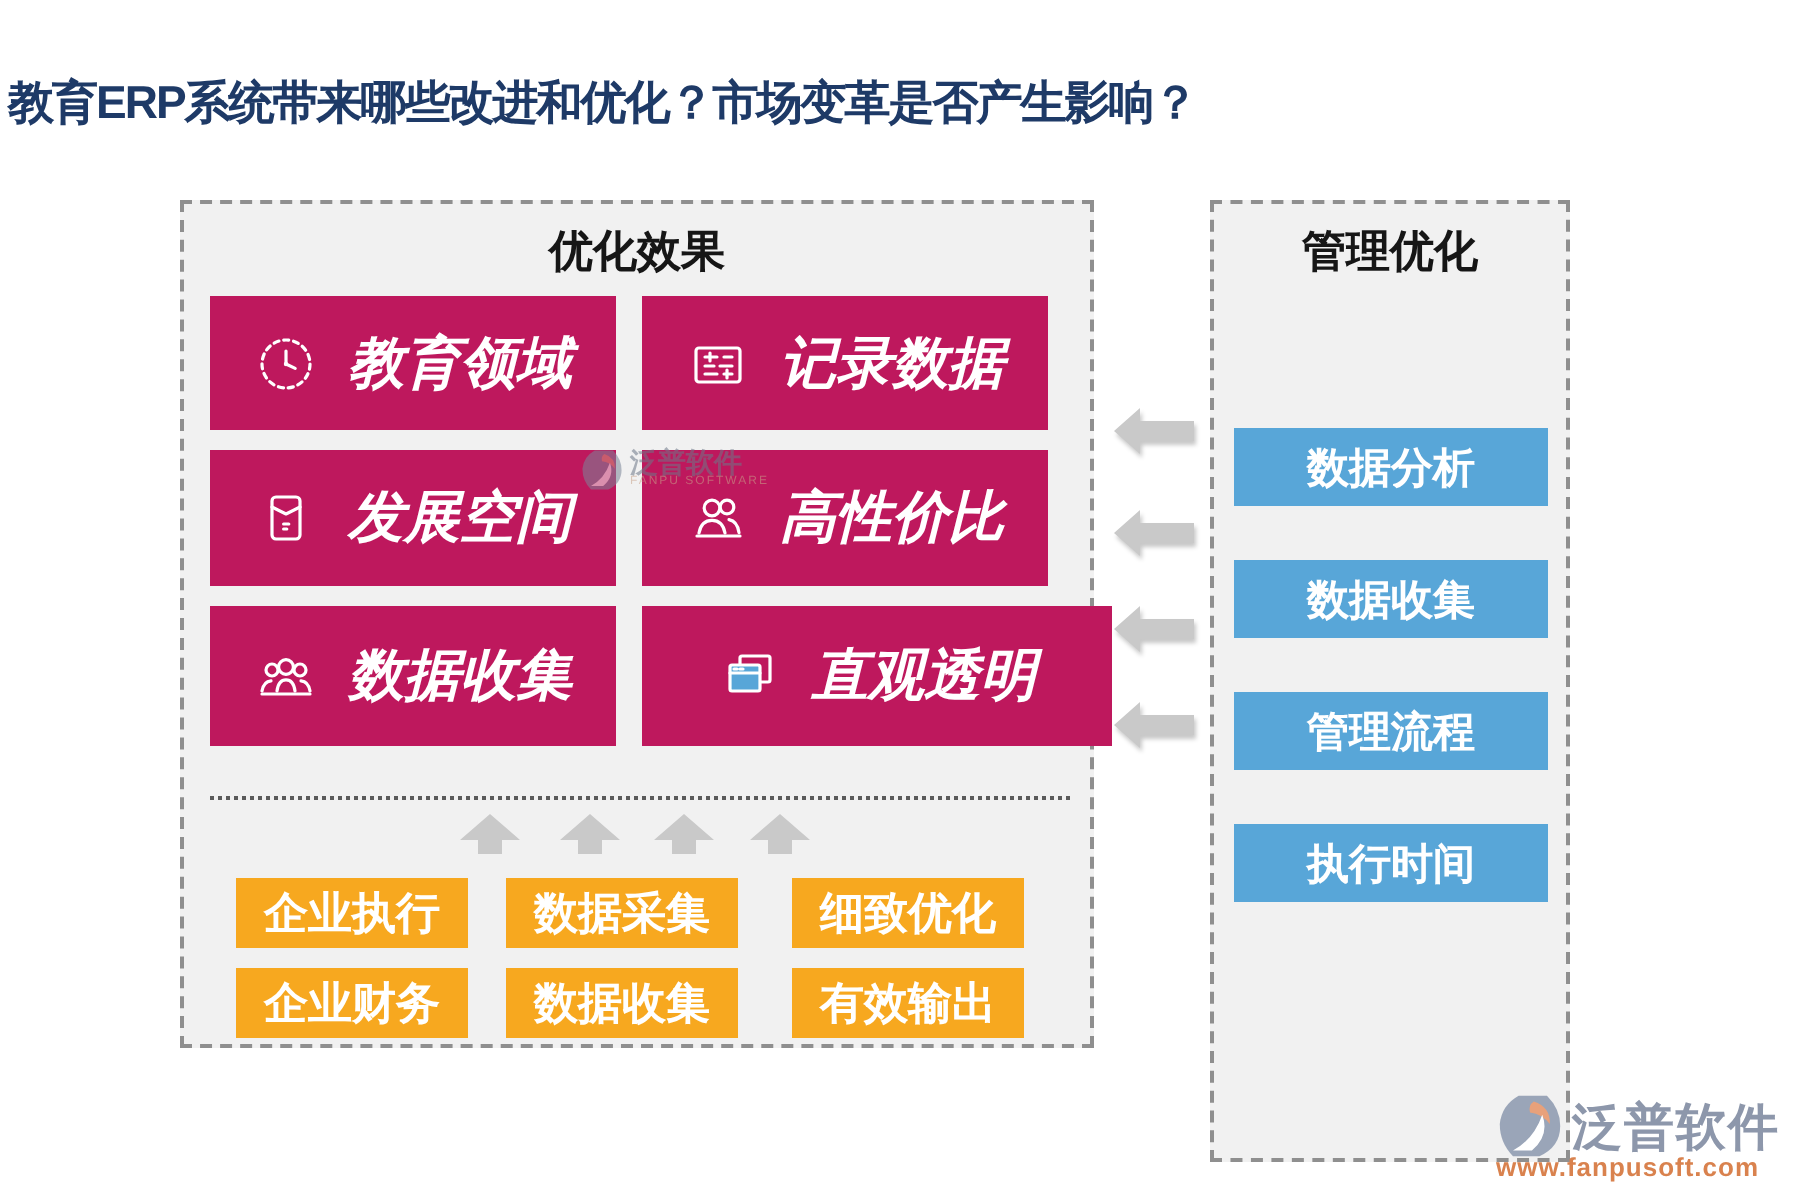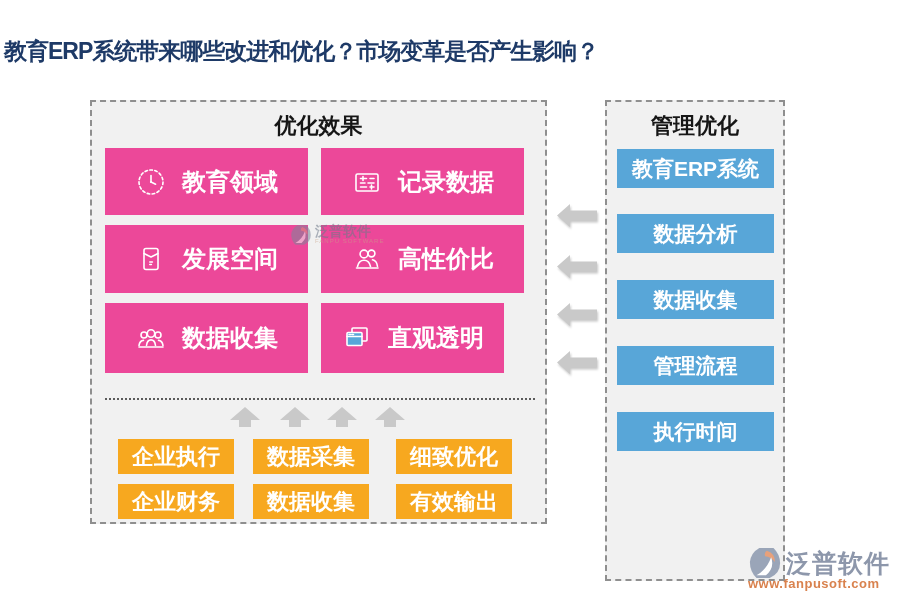--- a/index.html
+++ b/index.html
@@ -11,23 +11,23 @@
     font-size:23px; font-weight:bold; color:#1e3a67; letter-spacing:-1px;
     white-space:nowrap; }
 
   .panel { position:absolute; top:100px; background:#f1f1f1;
     border:2px dashed #8f8f8f; }
   .panel-left { left:90px; width:457px; height:424px; }
   .panel-right { left:605px; width:180px; height:481px; }
   .panel-header { position:absolute; top:9px; left:0; width:100%;
     text-align:center; font-size:22px; font-weight:bold; color:#161616; }
 
-  .effect-box { position:absolute; background:#ec4899; color:#fff;
+  .effect-box { position:absolute; background:#be185d; color:#fff;
     display:flex; align-items:center; justify-content:center; gap:15px;
-    font-size:24px; font-weight:bold; }
+    font-size:28px; font-weight:bold;font-style:italic; }
   .effect-box .ico { width:32px; height:32px; flex:0 0 auto; }
   .ico svg { width:100%; height:100%; stroke:#ffffff; fill:none;
     stroke-width:1.6; stroke-linecap:round; stroke-linejoin:round; }
   .fill-bg { fill:#58a6d8 !important; }
 
   .dotted-sep { position:absolute; left:13px; top:296px; width:430px;
     border-top:2px dotted #5a5a5a; }
 
   .up-arrow { position:absolute; top:305px; width:30px; height:20px; }
   .up-arrow svg { width:100%; height:100%; }
@@ -120,21 +120,21 @@
             <circle cx="23" cy="13" r="3"></circle>
             <circle cx="16" cy="11.5" r="3.7"></circle>
             <path d="M11.5 23.5 q0.7 -5.6 4.5 -5.6 q3.8 0 4.5 5.6"></path>
             <path d="M4 23.5 q0.8 -4.8 4.5 -5.1 M28 23.5 q-0.8 -4.8 -4.5 -5.1"></path>
             <path d="M4 25 h24"></path>
           </svg>
       </span>
       <span>数据收集</span>
     </div>
 
-    <div class="effect-box" style="left:229px;top:201px;width:183px;height:70px;">
+    <div class="effect-box" style="left:229px;top:201px;width:235px;height:70px;">
       <span class="ico">
         <svg viewBox="0 0 32 32">
             <rect x="11" y="6" width="15" height="13" rx="1"></rect>
             <rect class="fill-bg" x="6" y="10.5" width="15" height="13" rx="1"></rect>
             <path d="M6 14.5 h15"></path>
             <path d="M8 12.5 h1.5 M11 12.5 h1.5"></path>
           </svg>
       </span>
       <span>直观透明</span>
     </div>
@@ -184,21 +184,20 @@
       </svg></span>
   <span class="left-arrow" style="top:303px;"><svg viewBox="0 0 40 23">
         <polygon points="0,11.5 13,0 13,6.5 40,6.5 40,16.5 13,16.5 13,23" fill="#c9c9c9"></polygon>
       </svg></span>
   <span class="left-arrow" style="top:351px;"><svg viewBox="0 0 40 23">
         <polygon points="0,11.5 13,0 13,6.5 40,6.5 40,16.5 13,16.5 13,23" fill="#c9c9c9"></polygon>
       </svg></span>
 
   <div class="panel panel-right">
     <div class="panel-header">管理优化</div>
-    <div class="mgmt-box" style="top:47px;">教育ERP系统</div>
     <div class="mgmt-box" style="top:112px;">数据分析</div>
     <div class="mgmt-box" style="top:178px;">数据收集</div>
     <div class="mgmt-box" style="top:244px;">管理流程</div>
     <div class="mgmt-box" style="top:310px;">执行时间</div>
   </div>
 
   <div class="footer">
     <div class="footer-row">
       <span class="footer-logo">
         <svg viewBox="0 0 36 36">

